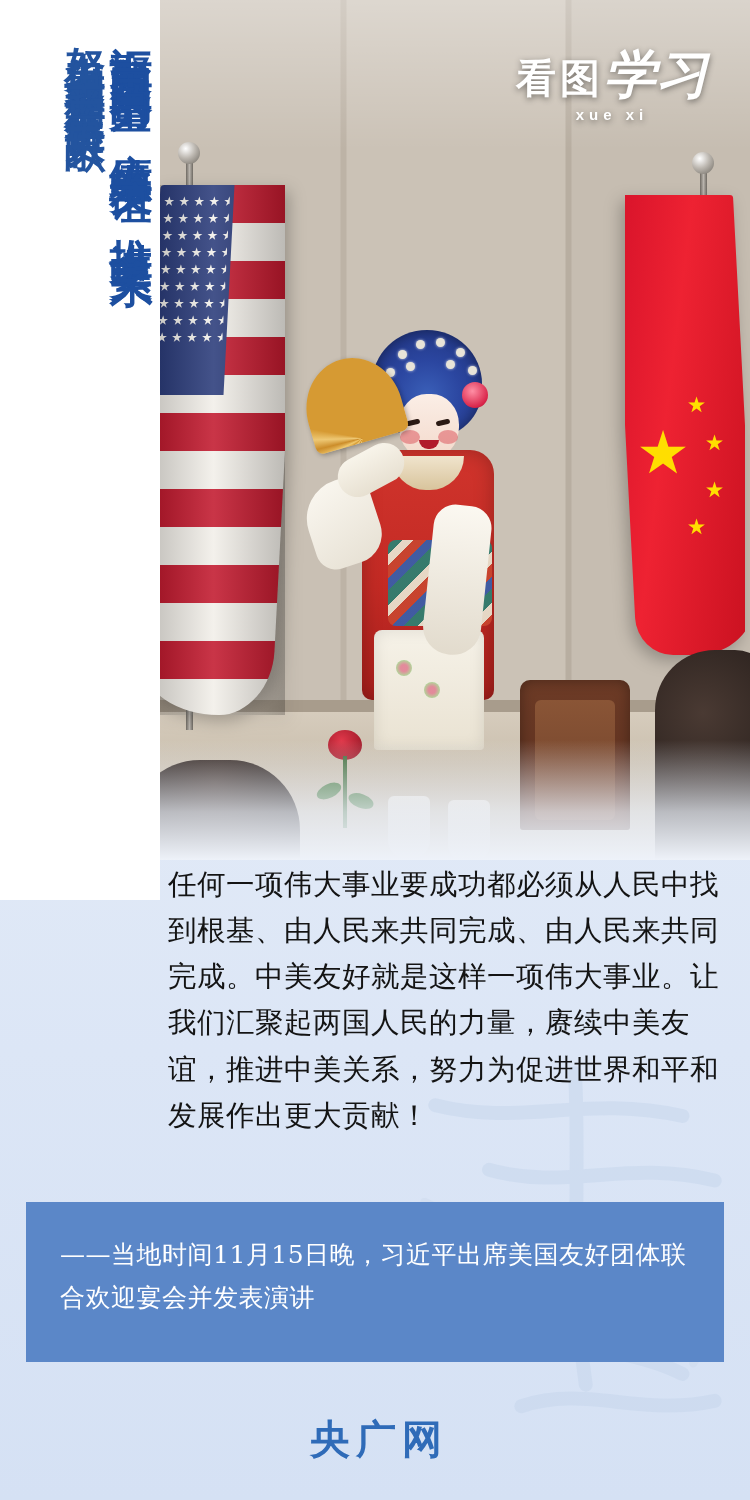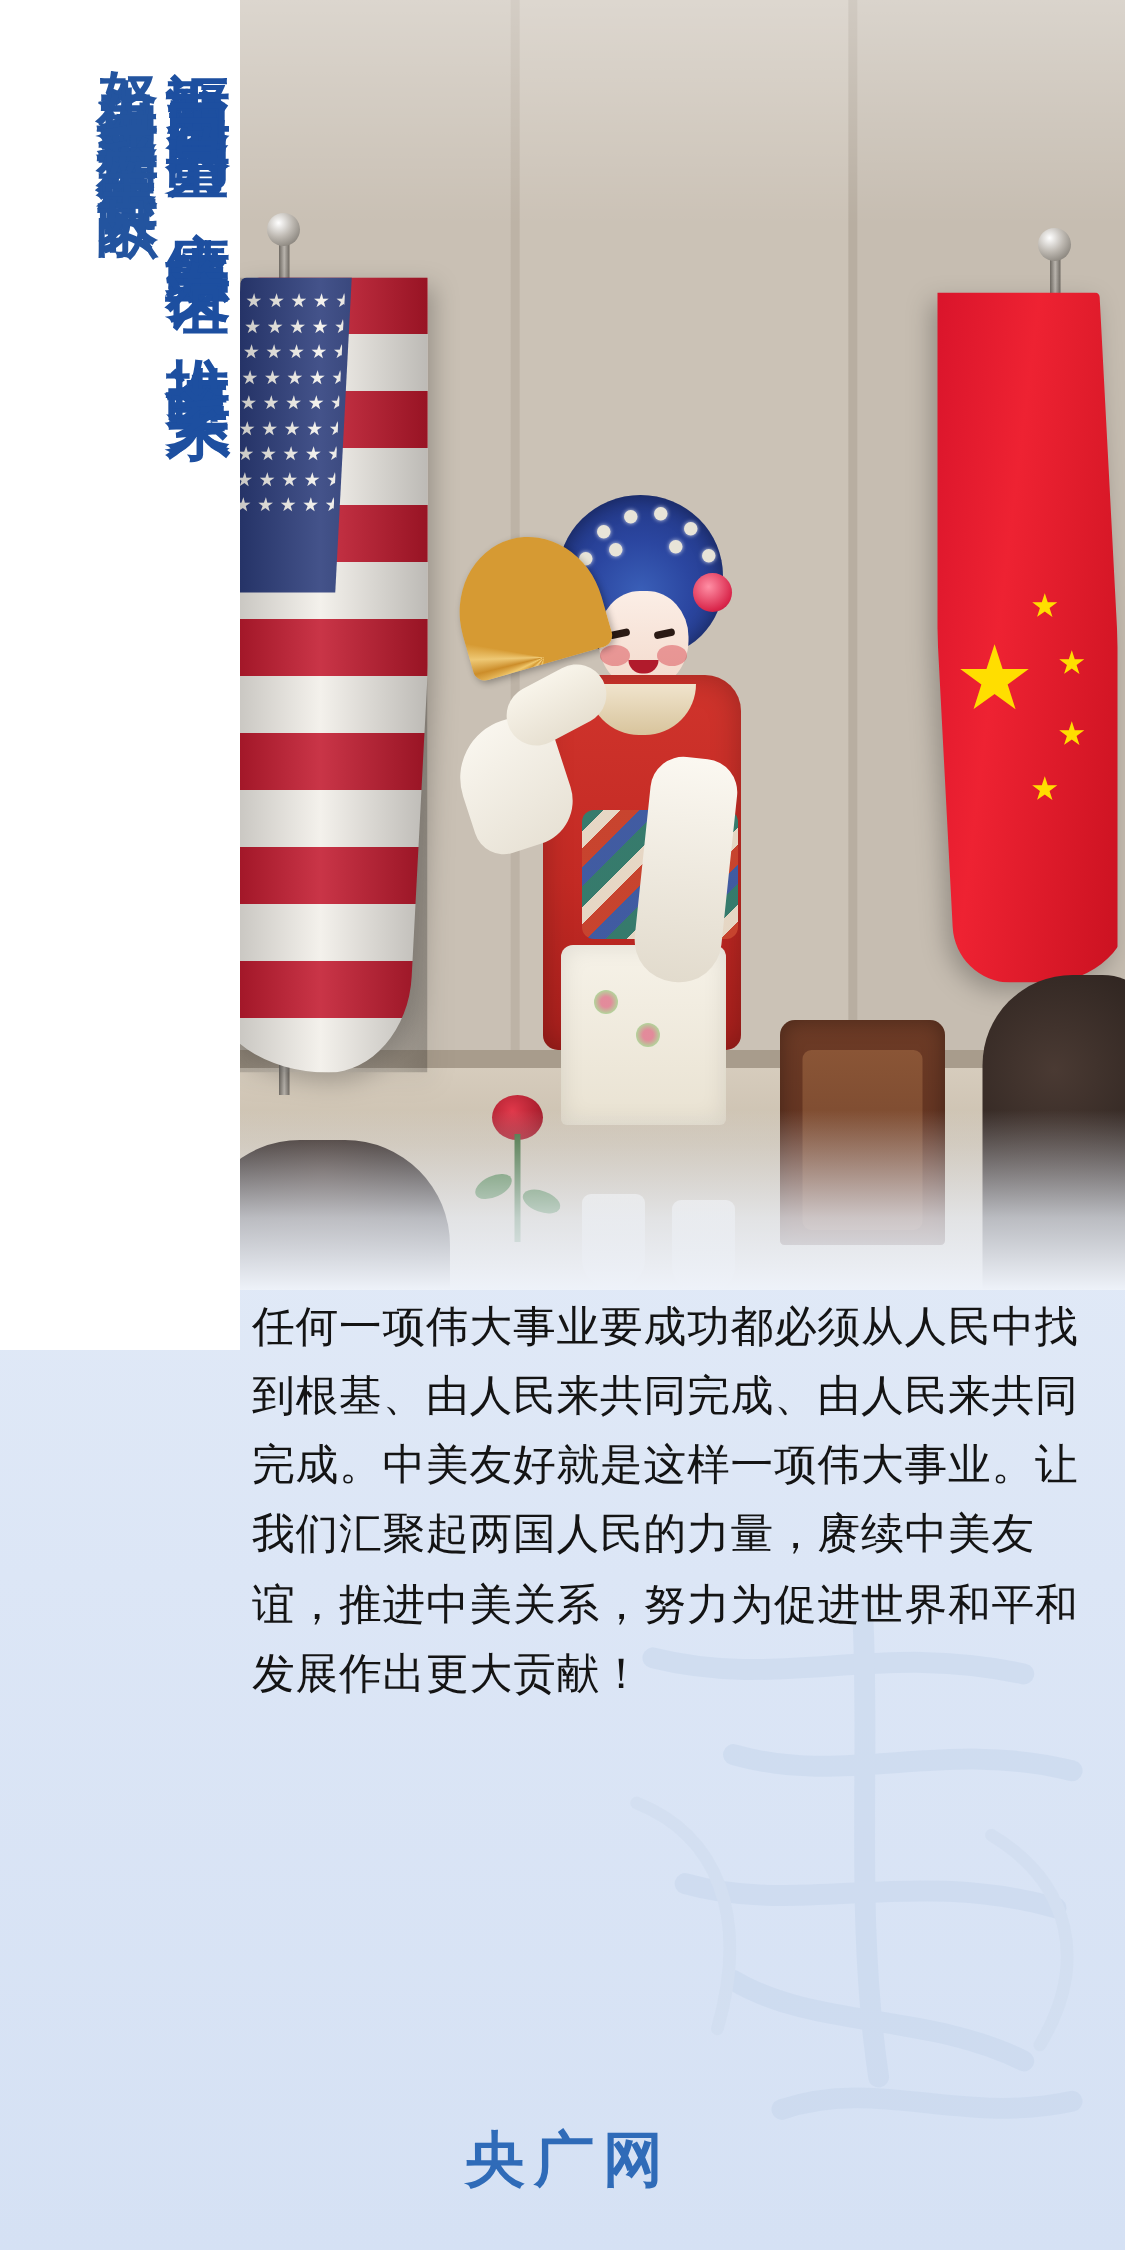--- a/index.html
+++ b/index.html
@@ -476,21 +476,30 @@
     </svg>
   </div>
 
   <div class="headline-block">
     <div class="headline">
       <div class="hl-col main">汇聚起两国人民的力量 赓续中美友谊 推进中美关系</div>
       <div class="hl-col sub">努力为促进世界和平和发展作出更大贡献</div>
     </div>
   </div>
 
+  <div class="logo">
+    <div class="logo-main">
+      <span>看图</span><span class="cursive">学习</span>
+    </div>
+    <div class="logo-pinyin">xue xi</div>
+  </div>
 
   <div class="quote">任何一项伟大事业要成功都必须从人民中找到根基、由人民来共同完成、由人民来共同完成。中美友好就是这样一项伟大事业。让我们汇聚起两国人民的力量，赓续中美友谊，推进中美关系，努力为促进世界和平和发展作出更大贡献！</div>
 
+  <div class="attrib">
+    <div class="attrib-text">——当地时间11月15日晚，习近平出席美国友好团体联合欢迎宴会并发表演讲</div>
+  </div>
 
   <div class="footer">
     <span class="footer-brand">央广网</span>
   </div>
 
 </div>
 
 </body></html>

